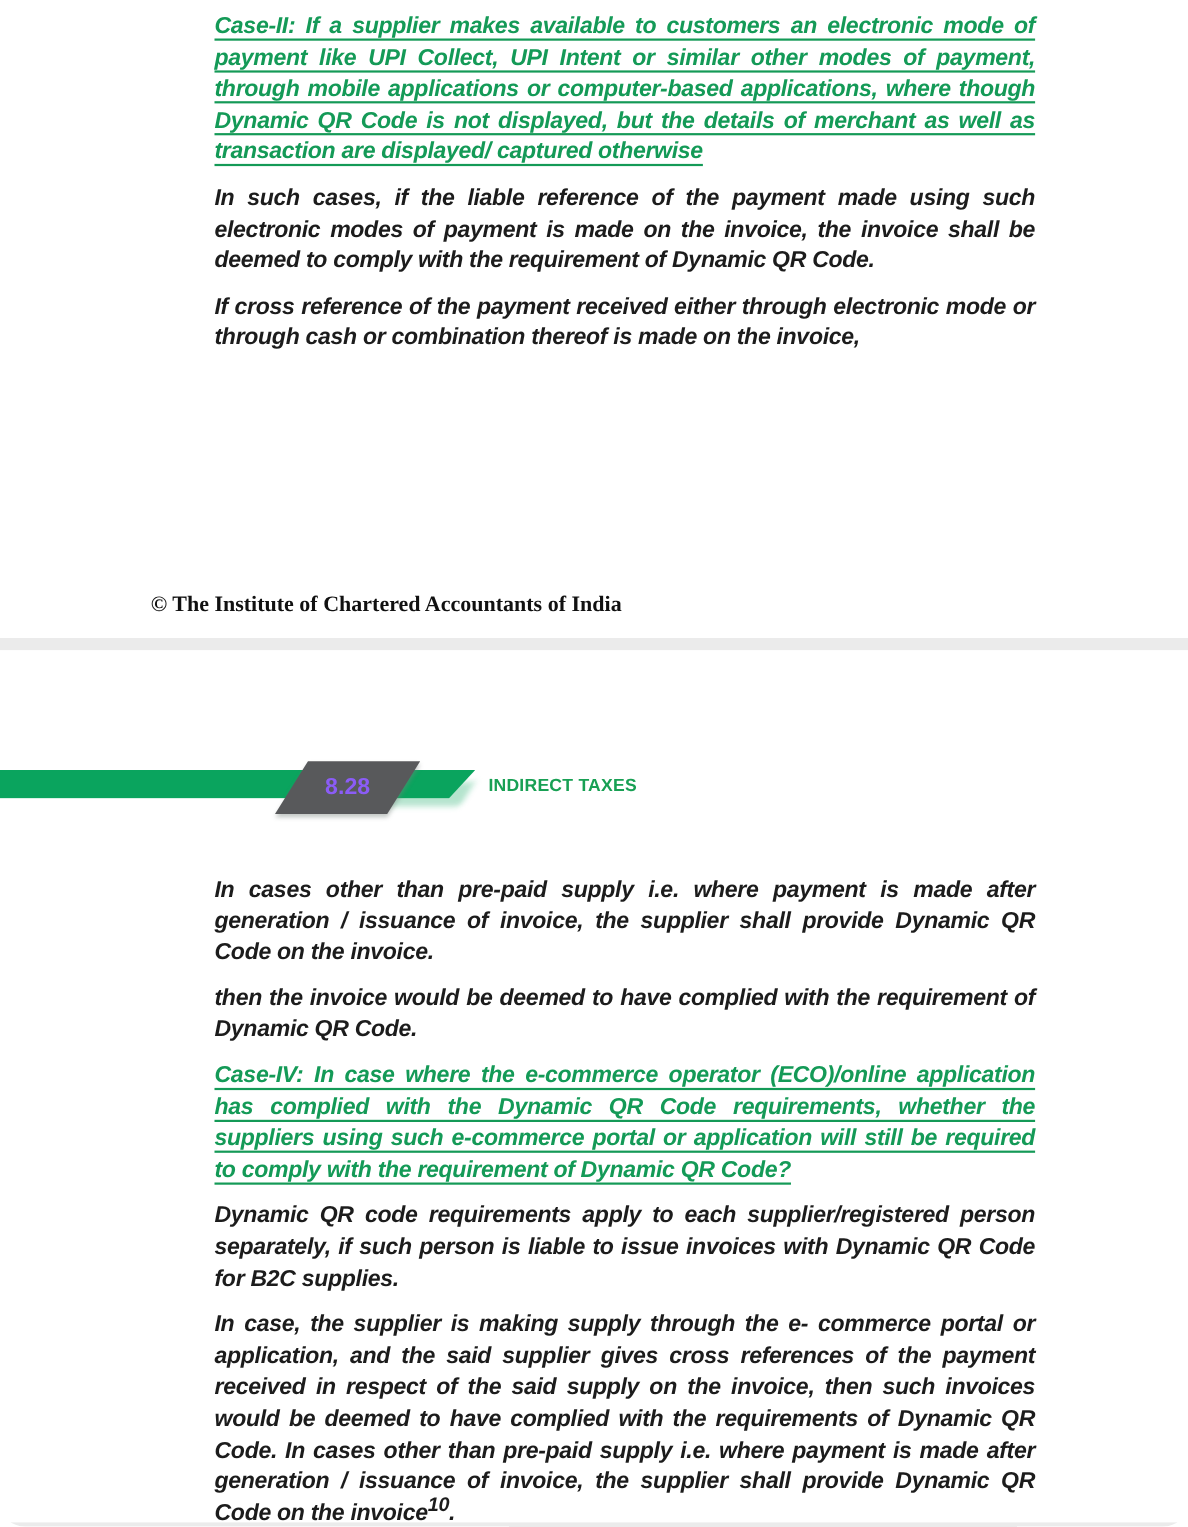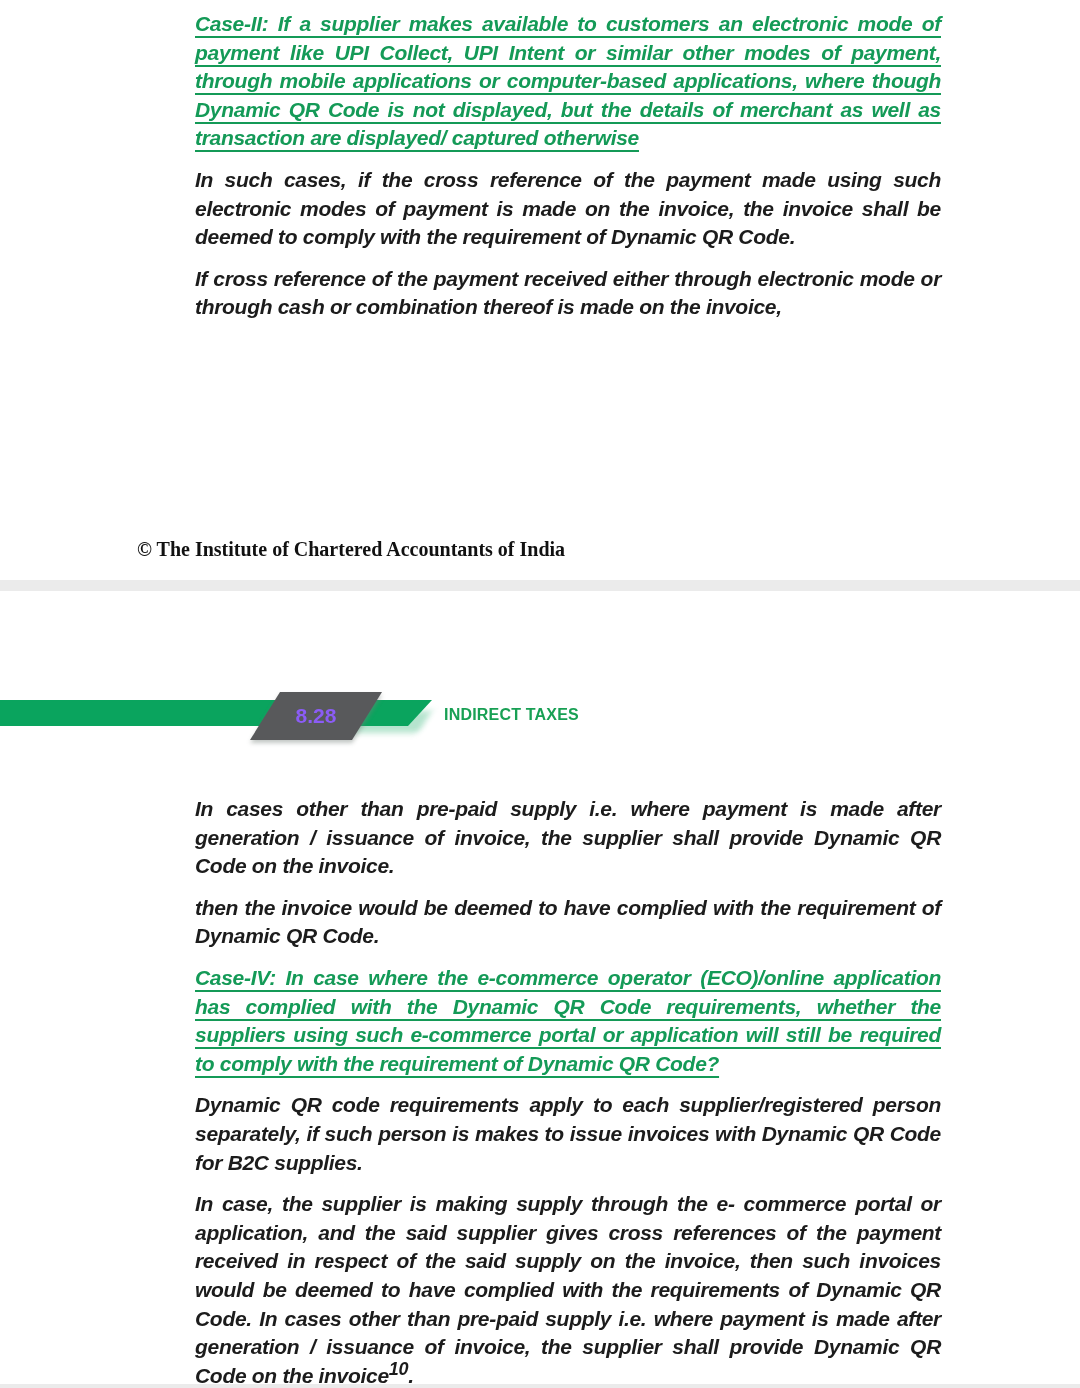--- a/index.html
+++ b/index.html
@@ -3,20 +3,21 @@
 <meta charset="utf-8">
 <style>
   html, body { margin: 0; padding: 0; background: #ffffff; }
   .page-canvas {
     position: relative;
     width: 1080px;
     height: 1388px;
     background: #ffffff;
     overflow: hidden;
     font-family: "Liberation Sans", sans-serif;
+    border-radius: 23px;
   }
 
   
   .text-col {
     position: absolute;
     left: 195px;
     width: 746px;
   }
   .body-para, .case-heading {
     margin: 0 0 13px 0;
@@ -115,39 +116,39 @@
     letter-spacing: 0.2px;
   }
 </style>
 </head>
 <body>
 
 <div class="page-canvas">
 
   <div class="text-col" style="top: 10px;">
     <p class="case-heading">Case-II: If a supplier makes available to customers an electronic mode of payment like UPI Collect, UPI Intent or similar other modes of payment, through mobile applications or computer-based applications, where though Dynamic QR Code is not displayed, but the details of merchant as well as transaction are displayed/ captured otherwise</p>
-    <p class="body-para">In such cases, if the cross reference of the payment made using such electronic modes of payment is made on the invoice, the invoice shall be deemed to comply with the requirement of Dynamic QR Code.</p>
+    <p class="body-para">In such cases, if the liable reference of the payment made using such electronic modes of payment is made on the invoice, the invoice shall be deemed to comply with the requirement of Dynamic QR Code.</p>
     <p class="body-para">If cross reference of the payment received either through electronic mode or through cash or combination thereof is made on the invoice,</p>
   </div>
 
   <div class="copyright-line">© The Institute of Chartered Accountants of India</div>
 
   <div class="page-divider"></div>
 
   <div class="banner">
     <div class="banner-bar-shadow"></div>
     <div class="banner-bar"></div>
     <div class="banner-badge"></div>
     <div class="banner-badge-text">8.28</div>
     <div class="banner-title">INDIRECT TAXES</div>
   </div>
 
   <div class="text-col" style="top: 795px;">
     <p class="body-para">In cases other than pre-paid supply i.e. where payment is made after generation / issuance of invoice, the supplier shall provide Dynamic QR Code on the invoice.</p>
     <p class="body-para">then the invoice would be deemed to have complied with the requirement of Dynamic QR Code.</p>
     <p class="case-heading">Case-IV: In case where the e-commerce operator (ECO)/online application has complied with the Dynamic QR Code requirements, whether the suppliers using such e-commerce portal or application will still be required to comply with the requirement of Dynamic QR Code?</p>
-    <p class="body-para">Dynamic QR code requirements apply to each supplier/registered person separately, if such person is makes to issue invoices with Dynamic QR Code for B2C supplies.</p>
+    <p class="body-para">Dynamic QR code requirements apply to each supplier/registered person separately, if such person is liable to issue invoices with Dynamic QR Code for B2C supplies.</p>
     <p class="body-para"><span>In case, the supplier is making supply through the e- commerce portal or application, and the said supplier gives cross references of the payment received in respect of the said supply on the invoice, then such invoices would be deemed to have complied with the requirements of Dynamic QR Code.  In cases other than pre-paid supply i.e. where payment is made after generation / issuance of invoice, the supplier shall provide Dynamic QR Code on the invoice</span><sup>10</sup><span>.</span></p>
   </div>
 
   <div class="page-divider-bottom"></div>
 
 </div>
 
 </body></html>

